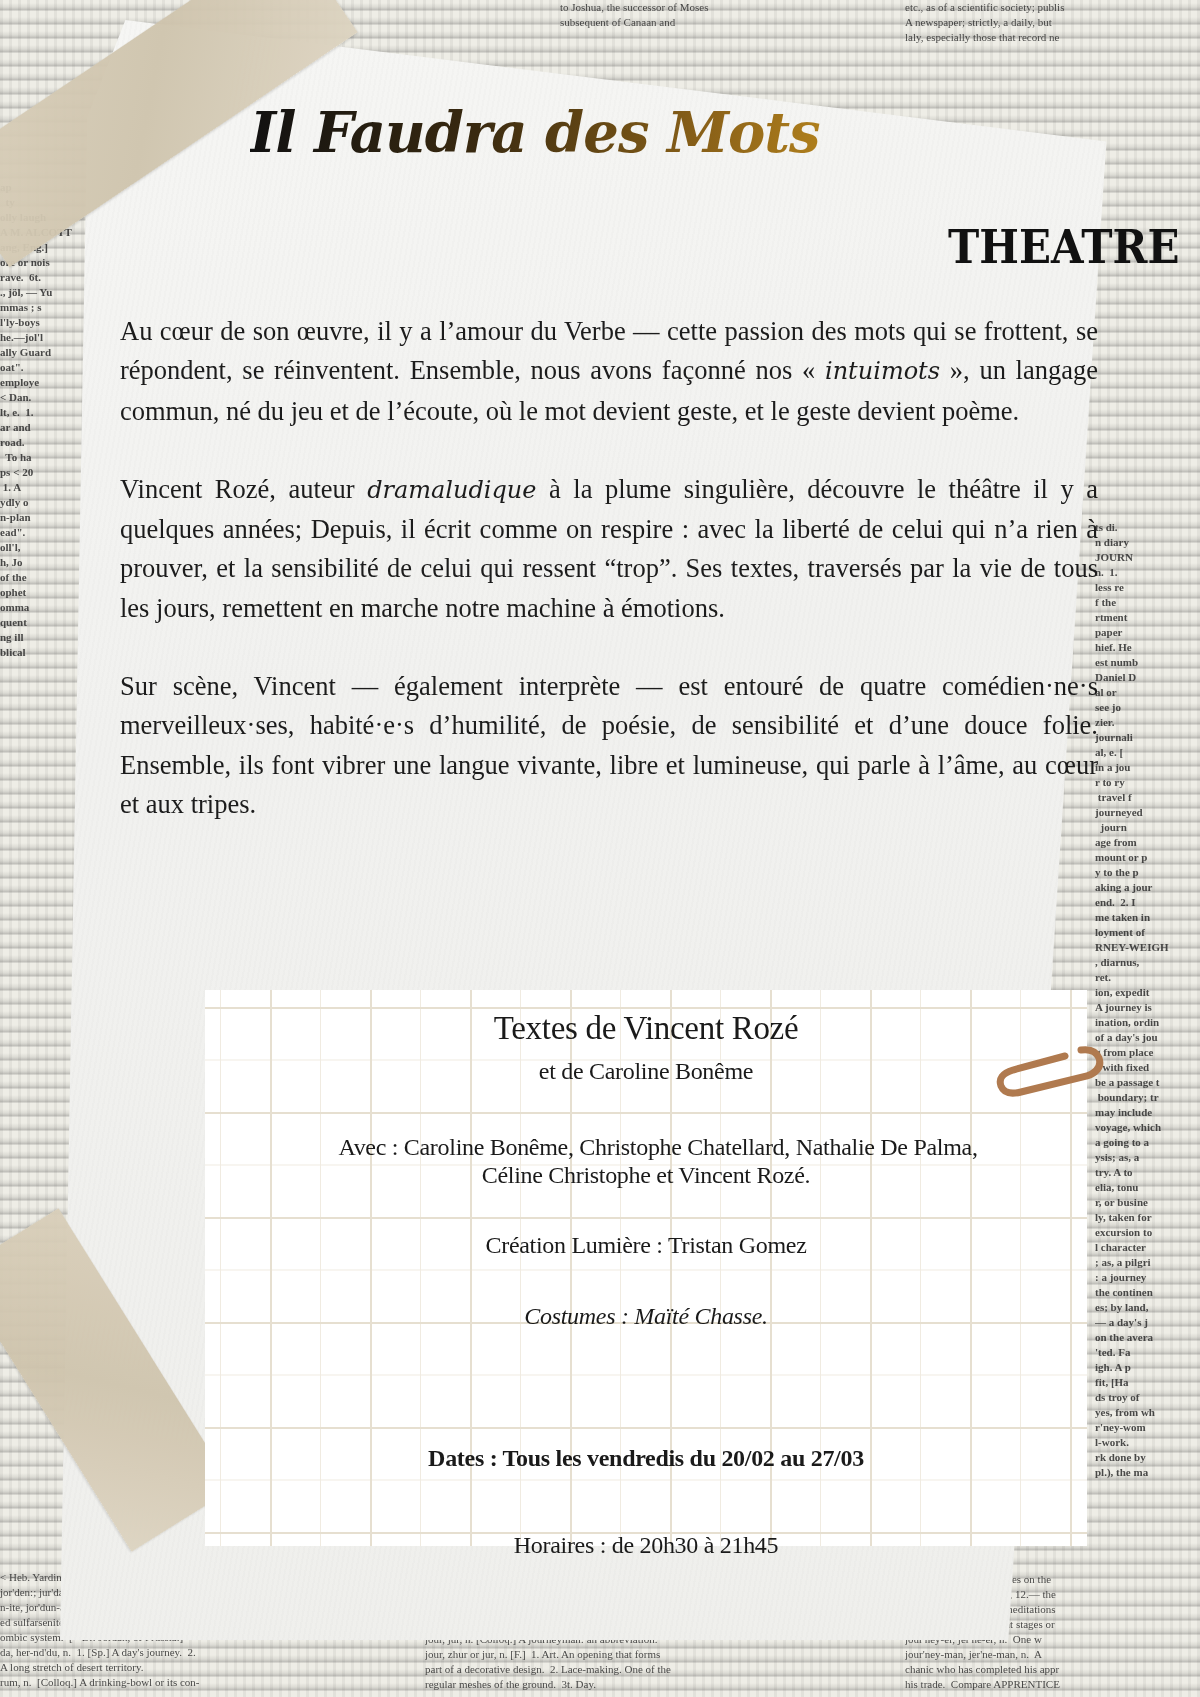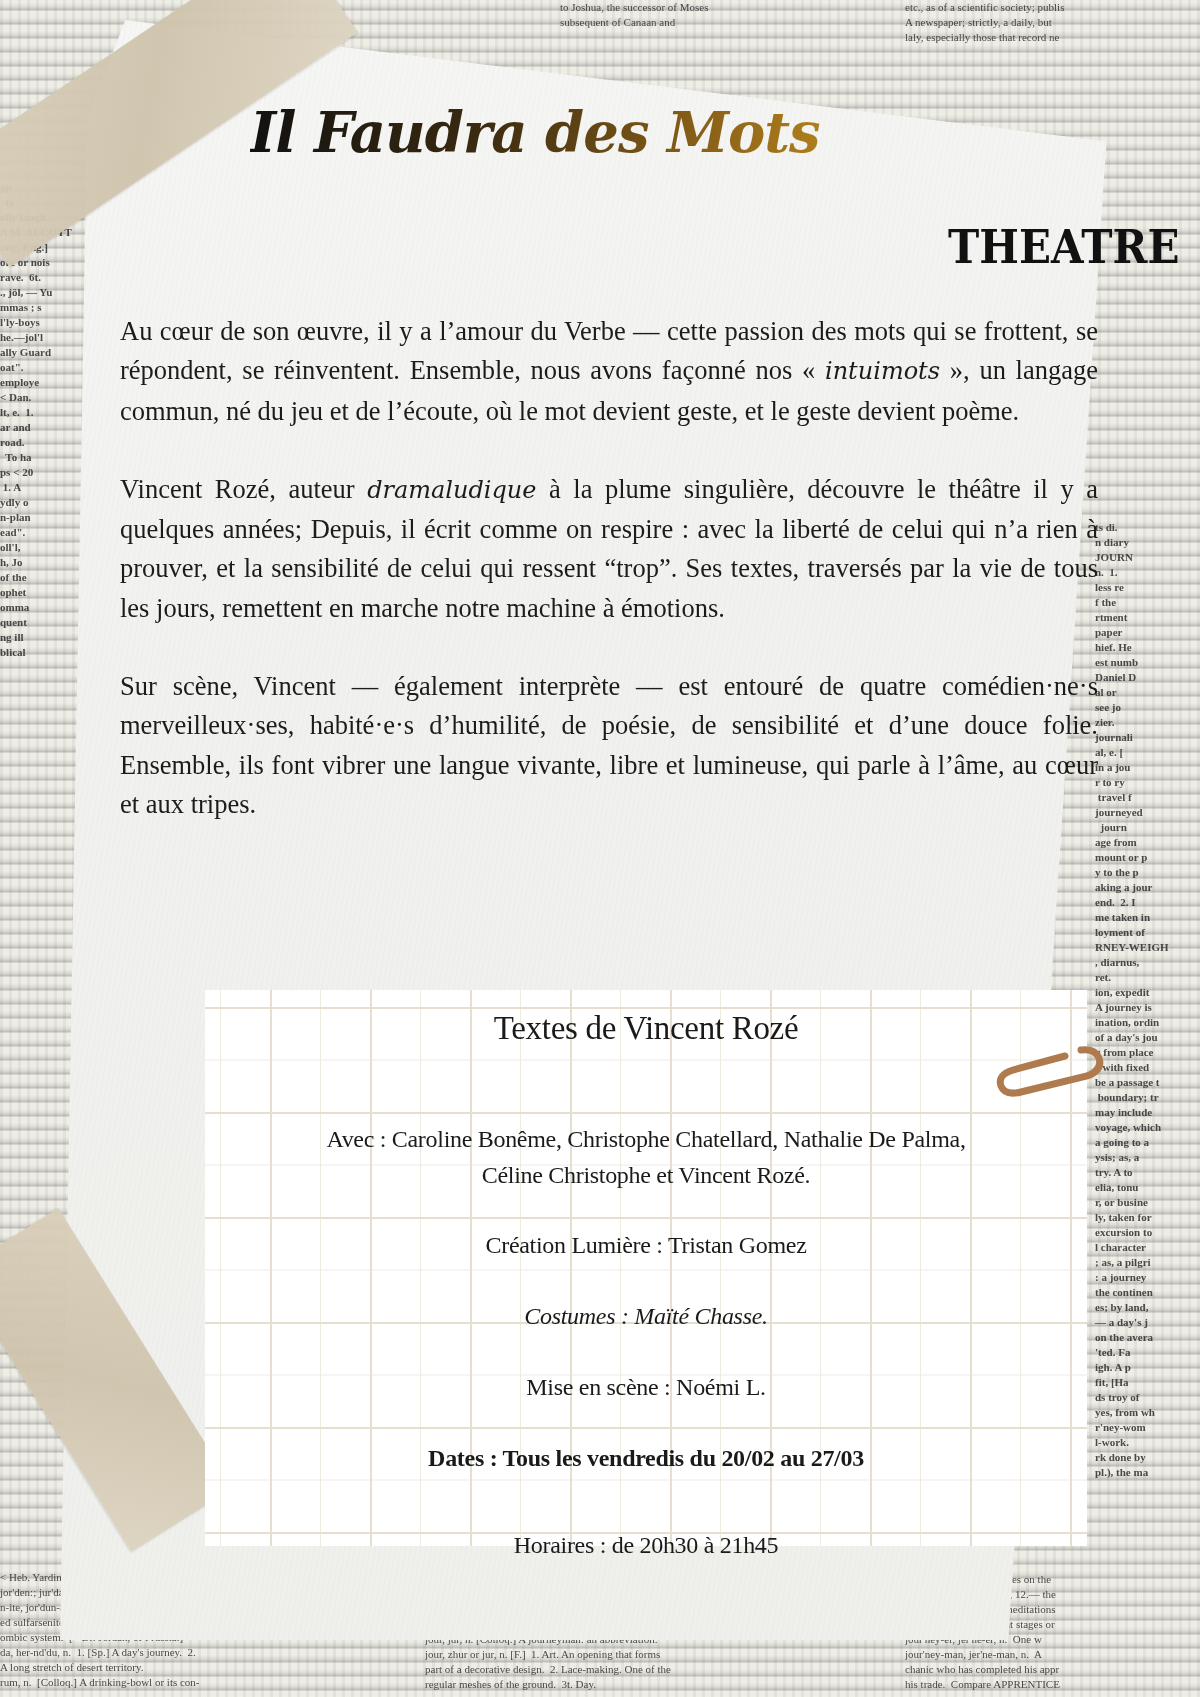--- a/index.html
+++ b/index.html
@@ -223,24 +223,24 @@
 <div class="subtitle">THEATRE</div>
 
 <div class="body-text">
   <p><span>Au cœur de son œuvre, il y a l’amour du Verbe — cette passion des mots qui se frottent, se répondent, se réinventent. Ensemble, nous avons façonné nos « </span><em>intuimots</em><span> », un langage commun, né du jeu et de l’écoute, où le mot devient geste, et le geste devient poème.</span></p>
   <p><span>Vincent Rozé, auteur </span><em>dramaludique</em><span> à la plume singulière, découvre le théâtre il y a quelques années; Depuis, il écrit comme on respire : avec la liberté de celui qui n’a rien à prouver, et la sensibilité de celui qui ressent “trop”. Ses textes, traversés par la vie de tous les jours, remettent en marche notre machine à émotions.</span></p>
   <p>Sur scène, Vincent — également interprète — est entouré de quatre comédien·ne·s merveilleux·ses, habité·e·s d’humilité, de poésie, de sensibilité et d’une douce folie. Ensemble, ils font vibrer une langue vivante, libre et lumineuse, qui parle à l’âme, au cœur et aux tripes.</p>
 </div>
 
 <div class="grid-card">
   <div class="grid-line credits-title">Textes de Vincent Rozé</div>
-  <div class="grid-line credits-row" style="top:136px;">Avec : Caroline Bonême, Christophe Chatellard, Nathalie De Palma,</div>
+  <div class="grid-line credits-sub">et de Caroline Bonême</div>
+  <div class="grid-line credits-row" style="top:144px;padding-left:12px;">Avec : Caroline Bonême, Christophe Chatellard, Nathalie De Palma,</div>
   <div class="grid-line credits-row" style="top:172px;">Céline Christophe et Vincent Rozé.</div>
   <div class="grid-line credits-row" style="top:242px;">Création Lumière : Tristan Gomez</div>
   <div class="grid-line credits-row" style="top:313px;font-style:italic;">Costumes : Maïté Chasse.</div>
-  <div class="grid-line credits-row" style="top:384px;">Mise en scène : Noémi L.</div>
   <div class="grid-line credits-row" style="top:455px;font-weight:bold;">Dates : Tous les vendredis du 20/02 au 27/03</div>
   <div class="grid-line credits-row" style="top:526px;margin-top:16px;">Horaires : de 20h30 à 21h45</div>
 </div>
 
 <svg class="paperclip" viewBox="0 0 110 56">
   <path d="M70 14 L18 28 Q2 33 6 44 Q10 54 26 50 L92 34 Q108 28 104 16 Q100 6 86 8" fill="none" stroke="#b07a4f" stroke-width="7" stroke-linecap="round"></path>
 </svg>
 
 </body></html>

